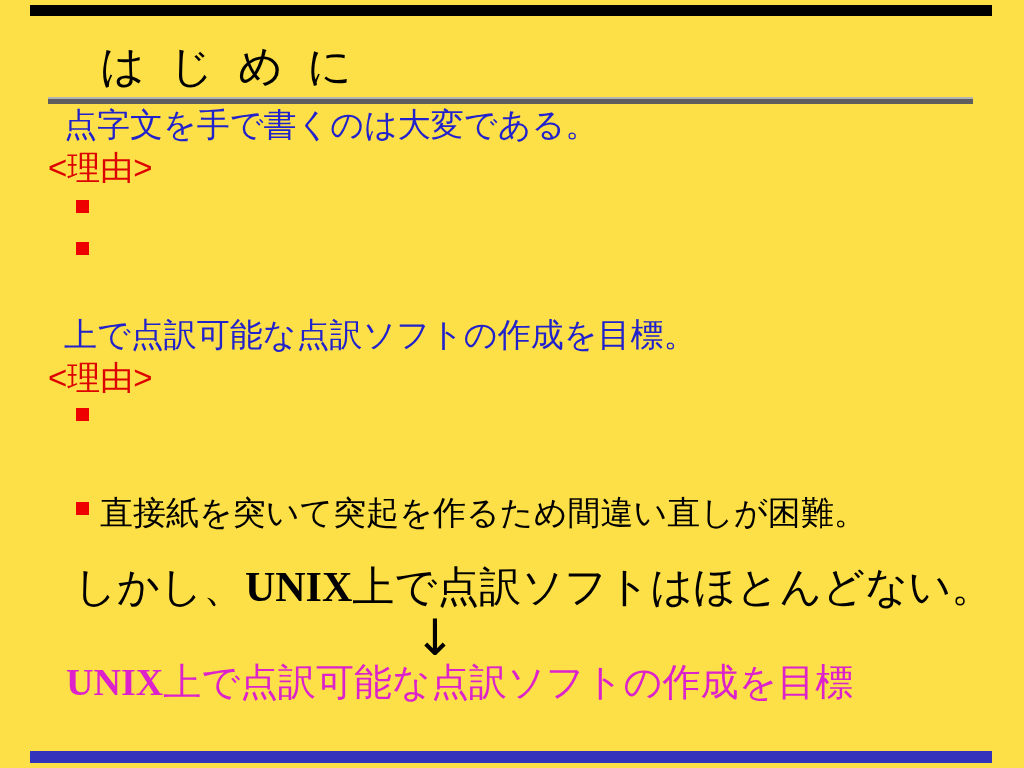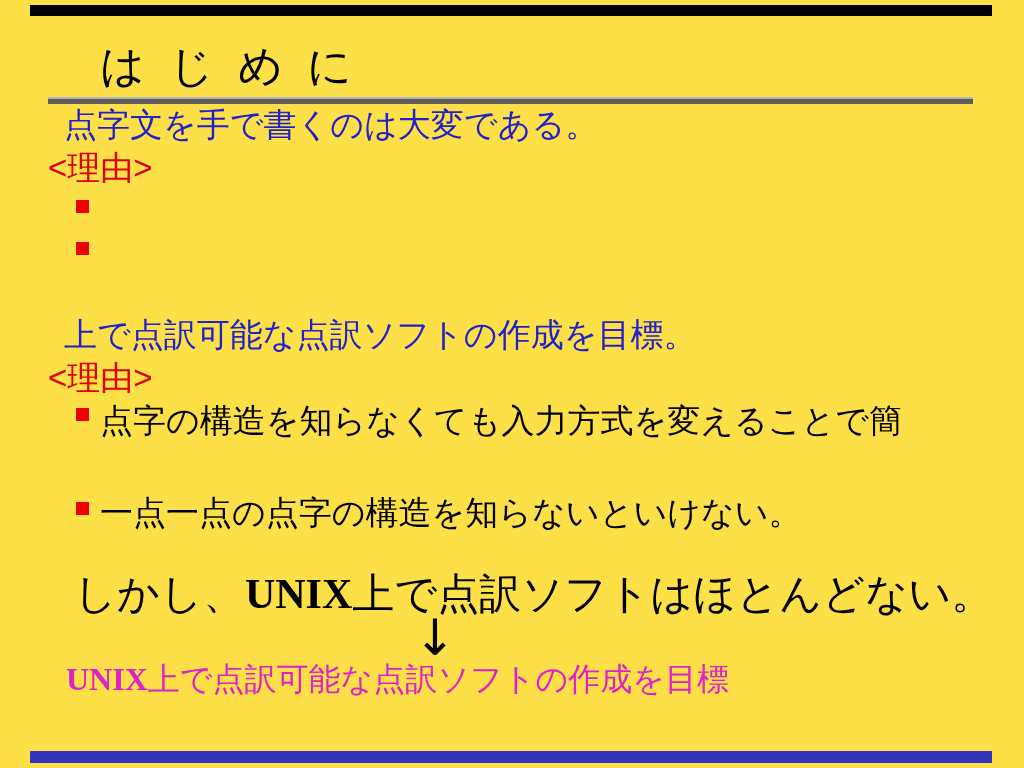--- a/index.html
+++ b/index.html
@@ -19,24 +19,24 @@
   .title-rule{
     position:absolute;left:48px;top:97px;width:925px;height:5px;
     background:#5e5e5e;border-top:2px solid #b3b3b3;
   }
   .t{position:absolute;line-height:1.2;white-space:nowrap;color:#000000;}
   .body-size{font-size:33px;}
   .lead{left:64px;color:#2222cc;}
   .reason{left:48px;color:#dd0000;font-family:"Liberation Sans","DejaVu Sans",sans-serif;}
   .bullet-text{left:100px;}
   .sq{position:absolute;left:76px;width:13px;height:13px;background:#ee0000;}
-  .conclusion{left:74px;font-size:42px;font-family:"Liberation Sans","DejaVu Sans",sans-serif;margin-top:7px;}
+  .conclusion{left:74px;font-size:42px;font-family:"Liberation Sans","DejaVu Sans",sans-serif;}
   .latin-serif{font-family:"Liberation Serif","DejaVu Serif",serif;font-weight:bold;}
   .arrow{left:414px;top:608px;font-size:50px;font-family:"DejaVu Sans",sans-serif;color:#000000;}
-  .goal{left:66px;font-size:32px;color:#dd22cc;font-family:"Liberation Sans","DejaVu Sans",sans-serif;}
+  .goal{left:66px;font-size:38px;color:#dd22cc;font-family:"Liberation Sans","DejaVu Sans",sans-serif;}
 </style>
 </head>
 <body>
 
 <div class="slide">
 
   <div class="top-bar"></div>
 
   <h1 class="title">はじめに</h1>
   <div class="title-rule"></div>
@@ -45,24 +45,23 @@
   <div class="t body-size reason" style="top:148px">&lt;理由&gt;</div>
 
   <div class="sq" style="top:200px"></div>
 
   <div class="sq" style="top:242px"></div>
 
   <div class="t body-size lead" style="top:316px">上で点訳可能な点訳ソフトの作成を目標。</div>
   <div class="t body-size reason" style="top:358px">&lt;理由&gt;</div>
 
   <div class="sq" style="top:408px"></div>
-  <div class="t body-size bullet-text" style="top:402px">点字の構造を知らなくても入力方式を変えることで簡</div>
 
   <div class="sq" style="top:502px"></div>
-  <div class="t body-size bullet-text" style="top:494px">一点一点の点字の構造を知らないといけない。</div>
+  <div class="t body-size bullet-text" style="top:494px">直接紙を突いて突起を作るため間違い直しが困難。</div>
 
   <div class="t conclusion" style="top:562px">
     <span>しかし、</span><span class="latin-serif">UNIX</span><span>上で点訳ソフトはほとんどない。</span>
   </div>
 
   <div class="t arrow">↓</div>
 
   <div class="t goal" style="top:660px">
     <span class="latin-serif">UNIX</span><span>上で点訳可能な点訳ソフトの作成を目標</span>
   </div>

